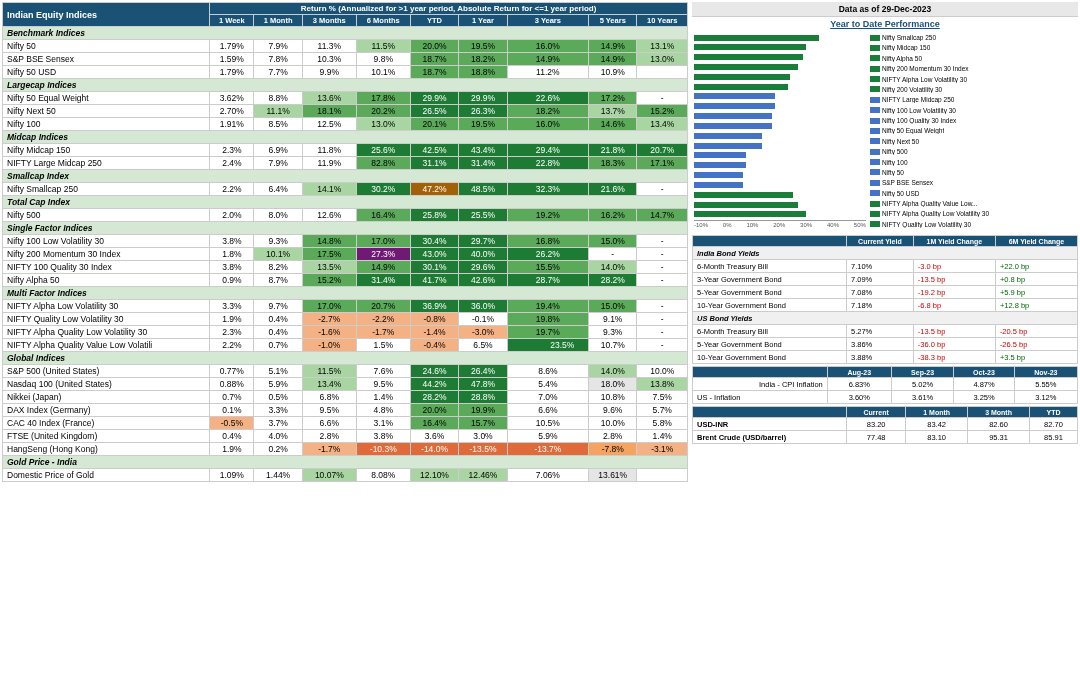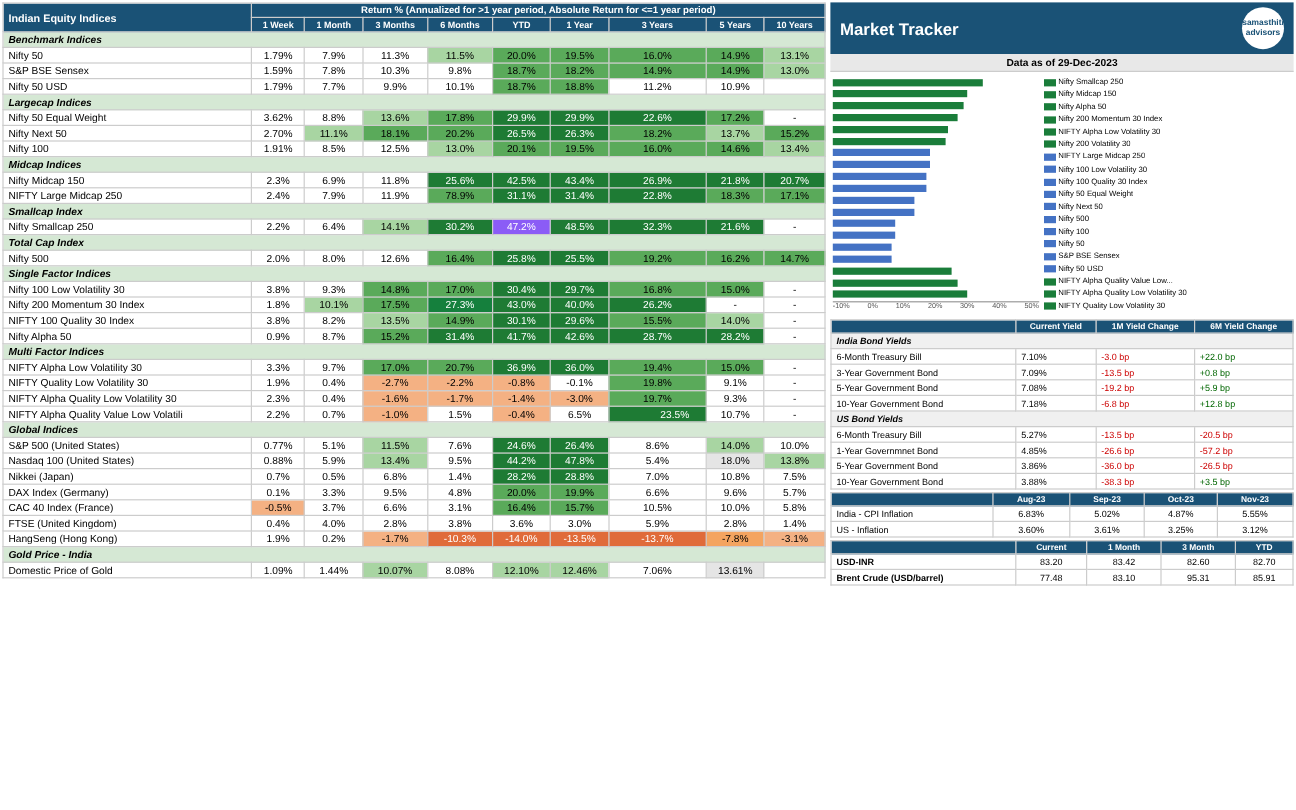--- a/index.html
+++ b/index.html
@@ -339,46 +339,46 @@
           <td colspan="10">Midcap Indices</td>
         </tr>
         <tr class="data-row">
           <td class="label-col">Nifty Midcap 150</td>
           <td>2.3%</td>
           <td>6.9%</td>
           <td>11.8%</td>
           <td style="background-color: rgb(30, 123, 52); color: rgb(255, 255, 255);">25.6%</td>
           <td style="background-color: rgb(30, 123, 52); color: rgb(255, 255, 255);">42.5%</td>
           <td style="background-color: rgb(30, 123, 52); color: rgb(255, 255, 255);">43.4%</td>
-          <td style="background-color: rgb(30, 123, 52); color: rgb(255, 255, 255);">26.9%</td>
+          <td style="background-color: rgb(30, 123, 52); color: rgb(255, 255, 255);">29.4%</td>
           <td style="background-color: rgb(30, 123, 52); color: rgb(255, 255, 255);">21.8%</td>
           <td style="background-color: rgb(30, 123, 52); color: rgb(255, 255, 255);">20.7%</td>
         </tr>
         <tr class="data-row">
           <td class="label-col">NIFTY Large Midcap 250</td>
           <td>2.4%</td>
           <td>7.9%</td>
           <td>11.9%</td>
-          <td style="background-color: rgb(90, 170, 90);">78.9%</td>
+          <td style="background-color: rgb(90, 170, 90);">82.8%</td>
           <td style="background-color: rgb(30, 123, 52); color: rgb(255, 255, 255);">31.1%</td>
           <td style="background-color: rgb(30, 123, 52); color: rgb(255, 255, 255);">31.4%</td>
           <td style="background-color: rgb(30, 123, 52); color: rgb(255, 255, 255);">22.8%</td>
           <td style="background-color: rgb(90, 170, 90);">18.3%</td>
           <td style="background-color: rgb(90, 170, 90);">17.1%</td>
         </tr>
         <tr class="section-header">
           <td colspan="10">Smallcap Index</td>
         </tr>
         <tr class="data-row">
           <td class="label-col">Nifty Smallcap 250</td>
           <td>2.2%</td>
           <td>6.4%</td>
           <td style="background-color: rgb(168, 213, 162);">14.1%</td>
           <td style="background-color: rgb(30, 123, 52); color: rgb(255, 255, 255);">30.2%</td>
-          <td style="background-color: #8b5cf6; color: rgb(255, 255, 255);">47.2%</td>
+          <td style="background-color: #a16207; color: rgb(255, 255, 255);">47.2%</td>
           <td style="background-color: rgb(30, 123, 52); color: rgb(255, 255, 255);">48.5%</td>
           <td style="background-color: rgb(30, 123, 52); color: rgb(255, 255, 255);">32.3%</td>
           <td style="background-color: rgb(30, 123, 52); color: rgb(255, 255, 255);">21.6%</td>
           <td>-</td>
         </tr>
         <tr class="section-header">
           <td colspan="10">Total Cap Index</td>
         </tr>
         <tr class="data-row">
           <td class="label-col">Nifty 500</td>
@@ -405,21 +405,21 @@
           <td style="background-color: rgb(30, 123, 52); color: rgb(255, 255, 255);">29.7%</td>
           <td style="background-color: rgb(90, 170, 90);">16.8%</td>
           <td style="background-color: rgb(90, 170, 90);">15.0%</td>
           <td>-</td>
         </tr>
         <tr class="data-row">
           <td class="label-col">Nifty 200 Momentum 30 Index</td>
           <td>1.8%</td>
           <td style="background-color: rgb(168, 213, 162);">10.1%</td>
           <td style="background-color: rgb(90, 170, 90);">17.5%</td>
-          <td style="background-color: #15803d; color: rgb(255, 255, 255);">27.3%</td>
+          <td style="background-color: #701a75; color: rgb(255, 255, 255);">27.3%</td>
           <td style="background-color: rgb(30, 123, 52); color: rgb(255, 255, 255);">43.0%</td>
           <td style="background-color: rgb(30, 123, 52); color: rgb(255, 255, 255);">40.0%</td>
           <td style="background-color: rgb(30, 123, 52); color: rgb(255, 255, 255);">26.2%</td>
           <td>-</td>
           <td>-</td>
         </tr>
         <tr class="data-row">
           <td class="label-col">NIFTY 100 Quality 30 Index</td>
           <td>3.8%</td>
           <td>8.2%</td>
@@ -595,35 +595,25 @@
           <td>7.06%</td>
           <td style="background-color: #e5e5e5;">13.61%</td>
           <td></td>
         </tr>
       </tbody>
   </table>
 </div>
 
 <div class="right-panel">
 
-  <div class="right-panel-header">
-    <div style="font-size:14px;font-weight:bold;">Market Tracker</div>
-    <div class="logo-area">
-      <div class="logo-circle">
-        <div class="logo-text">
-          <div>samasthiti</div>
-          <div>advisors</div>
-        </div>
-      </div>
-    </div>
-  </div>
 
   <div class="date-line">Data as of 29-Dec-2023</div>
 
   <div class="chart-section">
+    <div class="chart-title">Year to Date Performance</div>
     <div class="chart-container">
       <div class="chart-bars" id="chart-bars-container">
       <div style="display: flex; flex-direction: column; height: 195px;">
             <div style="flex: 1 1 0%; display: flex; flex-direction: column; justify-content: space-between;">
               <div style="display: flex; align-items: center; height: 9px;">
                 <div style="width: 124.8px; height: 6px; background: rgb(26, 125, 58); display: inline-block;"></div>
               </div>
               <div style="display: flex; align-items: center; height: 9px;">
                 <div style="width: 111.8px; height: 6px; background: rgb(26, 125, 58); display: inline-block;"></div>
               </div>
@@ -811,26 +801,20 @@
         <tr>
           <td colspan="4" class="bond-section-header">US Bond Yields</td>
         </tr>
         <tr>
           <td style="text-align: left;">6-Month Treasury Bill</td>
           <td>5.27%</td>
           <td style="color: rgb(204, 0, 0);">-13.5 bp</td>
           <td style="color: rgb(204, 0, 0);">-20.5 bp</td>
         </tr>
         <tr>
-          <td style="text-align: left;">1-Year Governmnet Bond</td>
-          <td>4.85%</td>
-          <td style="color: rgb(204, 0, 0);">-26.6 bp</td>
-          <td style="color: rgb(204, 0, 0);">-57.2 bp</td>
-        </tr>
-        <tr>
           <td style="text-align: left;">5-Year Government Bond</td>
           <td>3.86%</td>
           <td style="color: rgb(204, 0, 0);">-36.0 bp</td>
           <td style="color: rgb(204, 0, 0);">-26.5 bp</td>
         </tr>
         <tr>
           <td style="text-align: left;">10-Year Government Bond</td>
           <td>3.88%</td>
           <td style="color: rgb(204, 0, 0);">-38.3 bp</td>
           <td style="color: rgb(0, 102, 0);">+3.5 bp</td>
@@ -843,21 +827,21 @@
       <tr>
         <th style="text-align:left;width:35%;"></th>
         <th class="aug-col">Aug-23</th>
         <th class="sep-col">Sep-23</th>
         <th class="oct-col">Oct-23</th>
         <th class="nov-col">Nov-23</th>
       </tr>
     </thead>
     <tbody id="inflation-table-body">
     <tr>
-          <td style="text-align: left;">India - CPI Inflation</td>
+          <td style="text-align: right;">India - CPI Inflation</td>
           <td>6.83%</td>
           <td>5.02%</td>
           <td>4.87%</td>
           <td>5.55%</td>
         </tr>
         <tr>
           <td style="text-align: left;">US - Inflation</td>
           <td>3.60%</td>
           <td>3.61%</td>
           <td>3.25%</td>

